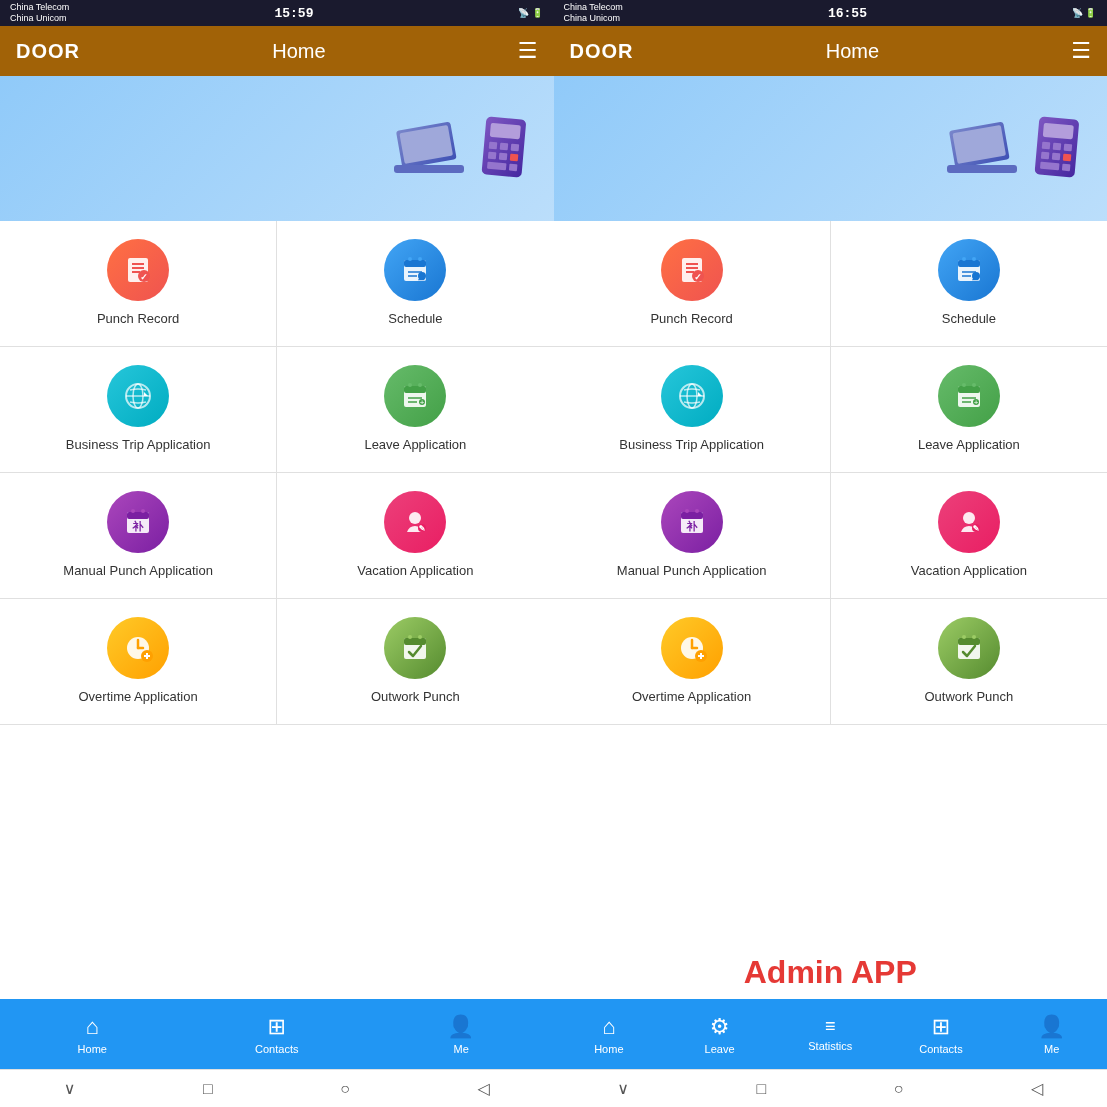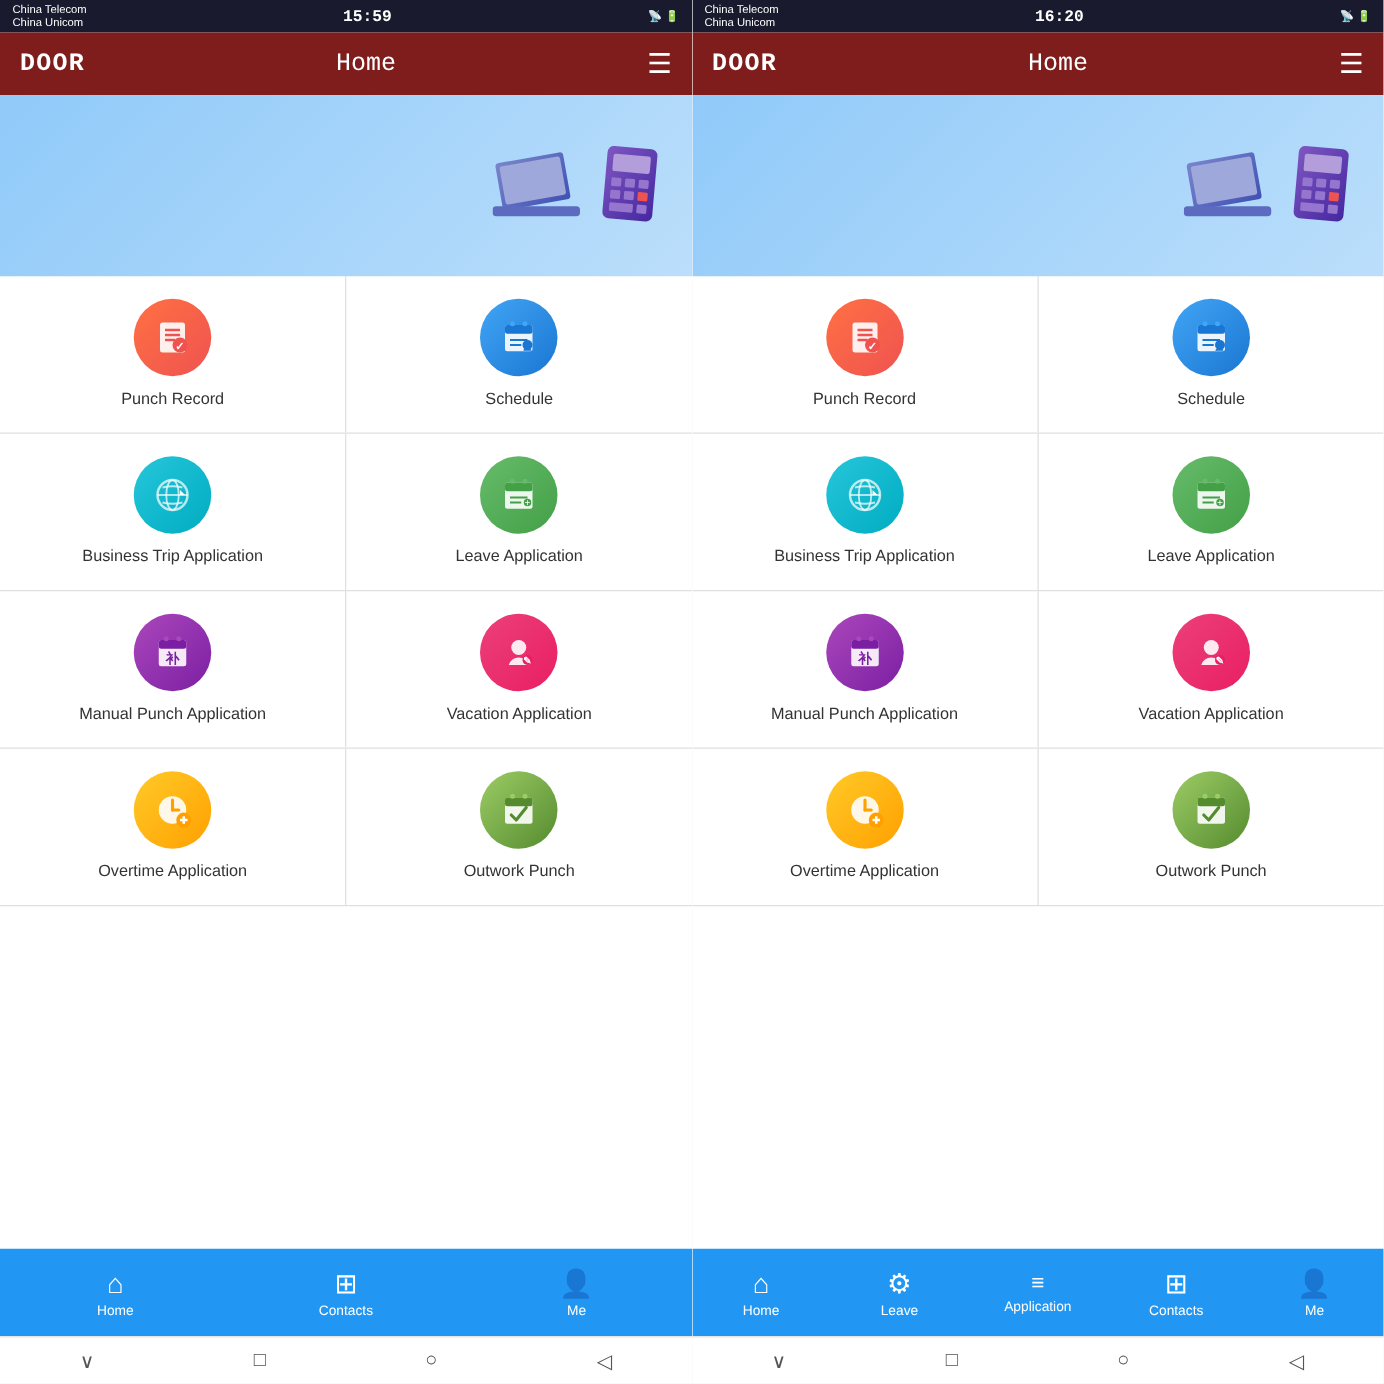--- a/index.html
+++ b/index.html
@@ -38,29 +38,28 @@
       justify-content: space-between;
       align-items: center;
       height: 26px;
       flex-shrink: 0;
     }
     .status-left { display: flex; flex-direction: column; font-size: 9px; line-height: 1.2; }
     .status-center { font-size: 13px; font-weight: 600; font-family: Liberation Mono, monospace; }
     .status-right { font-size: 9px; display: flex; align-items: center; gap: 2px; }
     
     .app-header {
-      background: #7f1d1d;
+      background: #a16207;
       color: white;
       display: flex;
       align-items: center;
       justify-content: space-between;
       padding: 0 16px;
       height: 50px;
       flex-shrink: 0;
-      font-family: Liberation Mono, monospace;
     }
     .app-logo {
       font-size: 20px;
       font-weight: bold;
       letter-spacing: 1px;
     }
     .app-title {
       font-size: 20px;
       font-weight: 400;
     }
@@ -383,21 +382,21 @@
     </div>
   </div>
 
   <div class="phone">
 
     <div class="status-bar">
       <div class="status-left">
         <span>China Telecom</span>
         <span>China Unicom</span>
       </div>
-      <div class="status-center">16:20</div>
+      <div class="status-center">16:55</div>
       <div class="status-right">📡 🔋</div>
     </div>
 
     <div class="app-header">
       <span class="app-logo">DOOR</span>
       <span class="app-title">Home</span>
       <span class="hamburger">☰</span>
     </div>
 
     <div class="banner">
@@ -542,33 +541,34 @@
                 <circle cx="11" cy="5" r="2" fill="#9ccc65"></circle>
                 <circle cx="21" cy="5" r="2" fill="#9ccc65"></circle>
                 <path d="M10 20 L14 24 L22 14" fill="none" stroke="#558b2f" stroke-width="2.5" stroke-linecap="round" stroke-linejoin="round"></path>
               </svg>
           </div>
           <span class="menu-label">Outwork Punch</span>
         </div>
       </div>
     </div>
 
+    <div class="app-type-label">Admin APP</div>
 
     <div class="bottom-nav">
       <div class="nav-item">
         <span class="nav-icon">⌂</span>
         <span class="nav-label">Home</span>
       </div>
       <div class="nav-item">
         <span class="nav-icon">⚙</span>
         <span class="nav-label">Leave</span>
       </div>
       <div class="nav-item">
         <span class="nav-icon" style="font-size:18px;">≡</span>
-        <span class="nav-label">Application</span>
+        <span class="nav-label">Statistics</span>
       </div>
       <div class="nav-item">
         <span class="nav-icon">⊞</span>
         <span class="nav-label">Contacts</span>
       </div>
       <div class="nav-item">
         <span class="nav-icon">👤</span>
         <span class="nav-label">Me</span>
       </div>
     </div>

